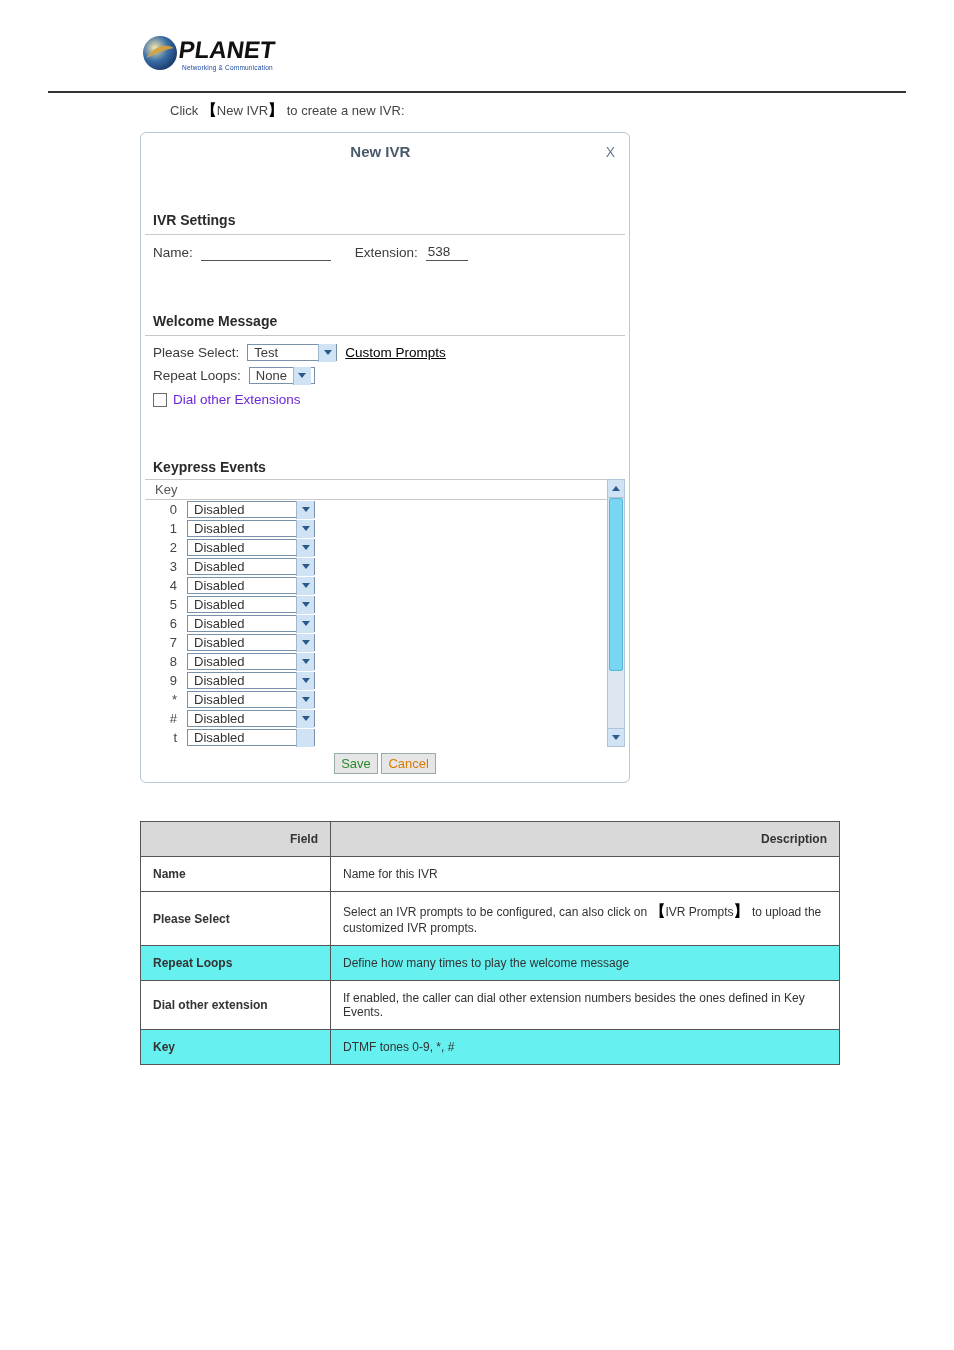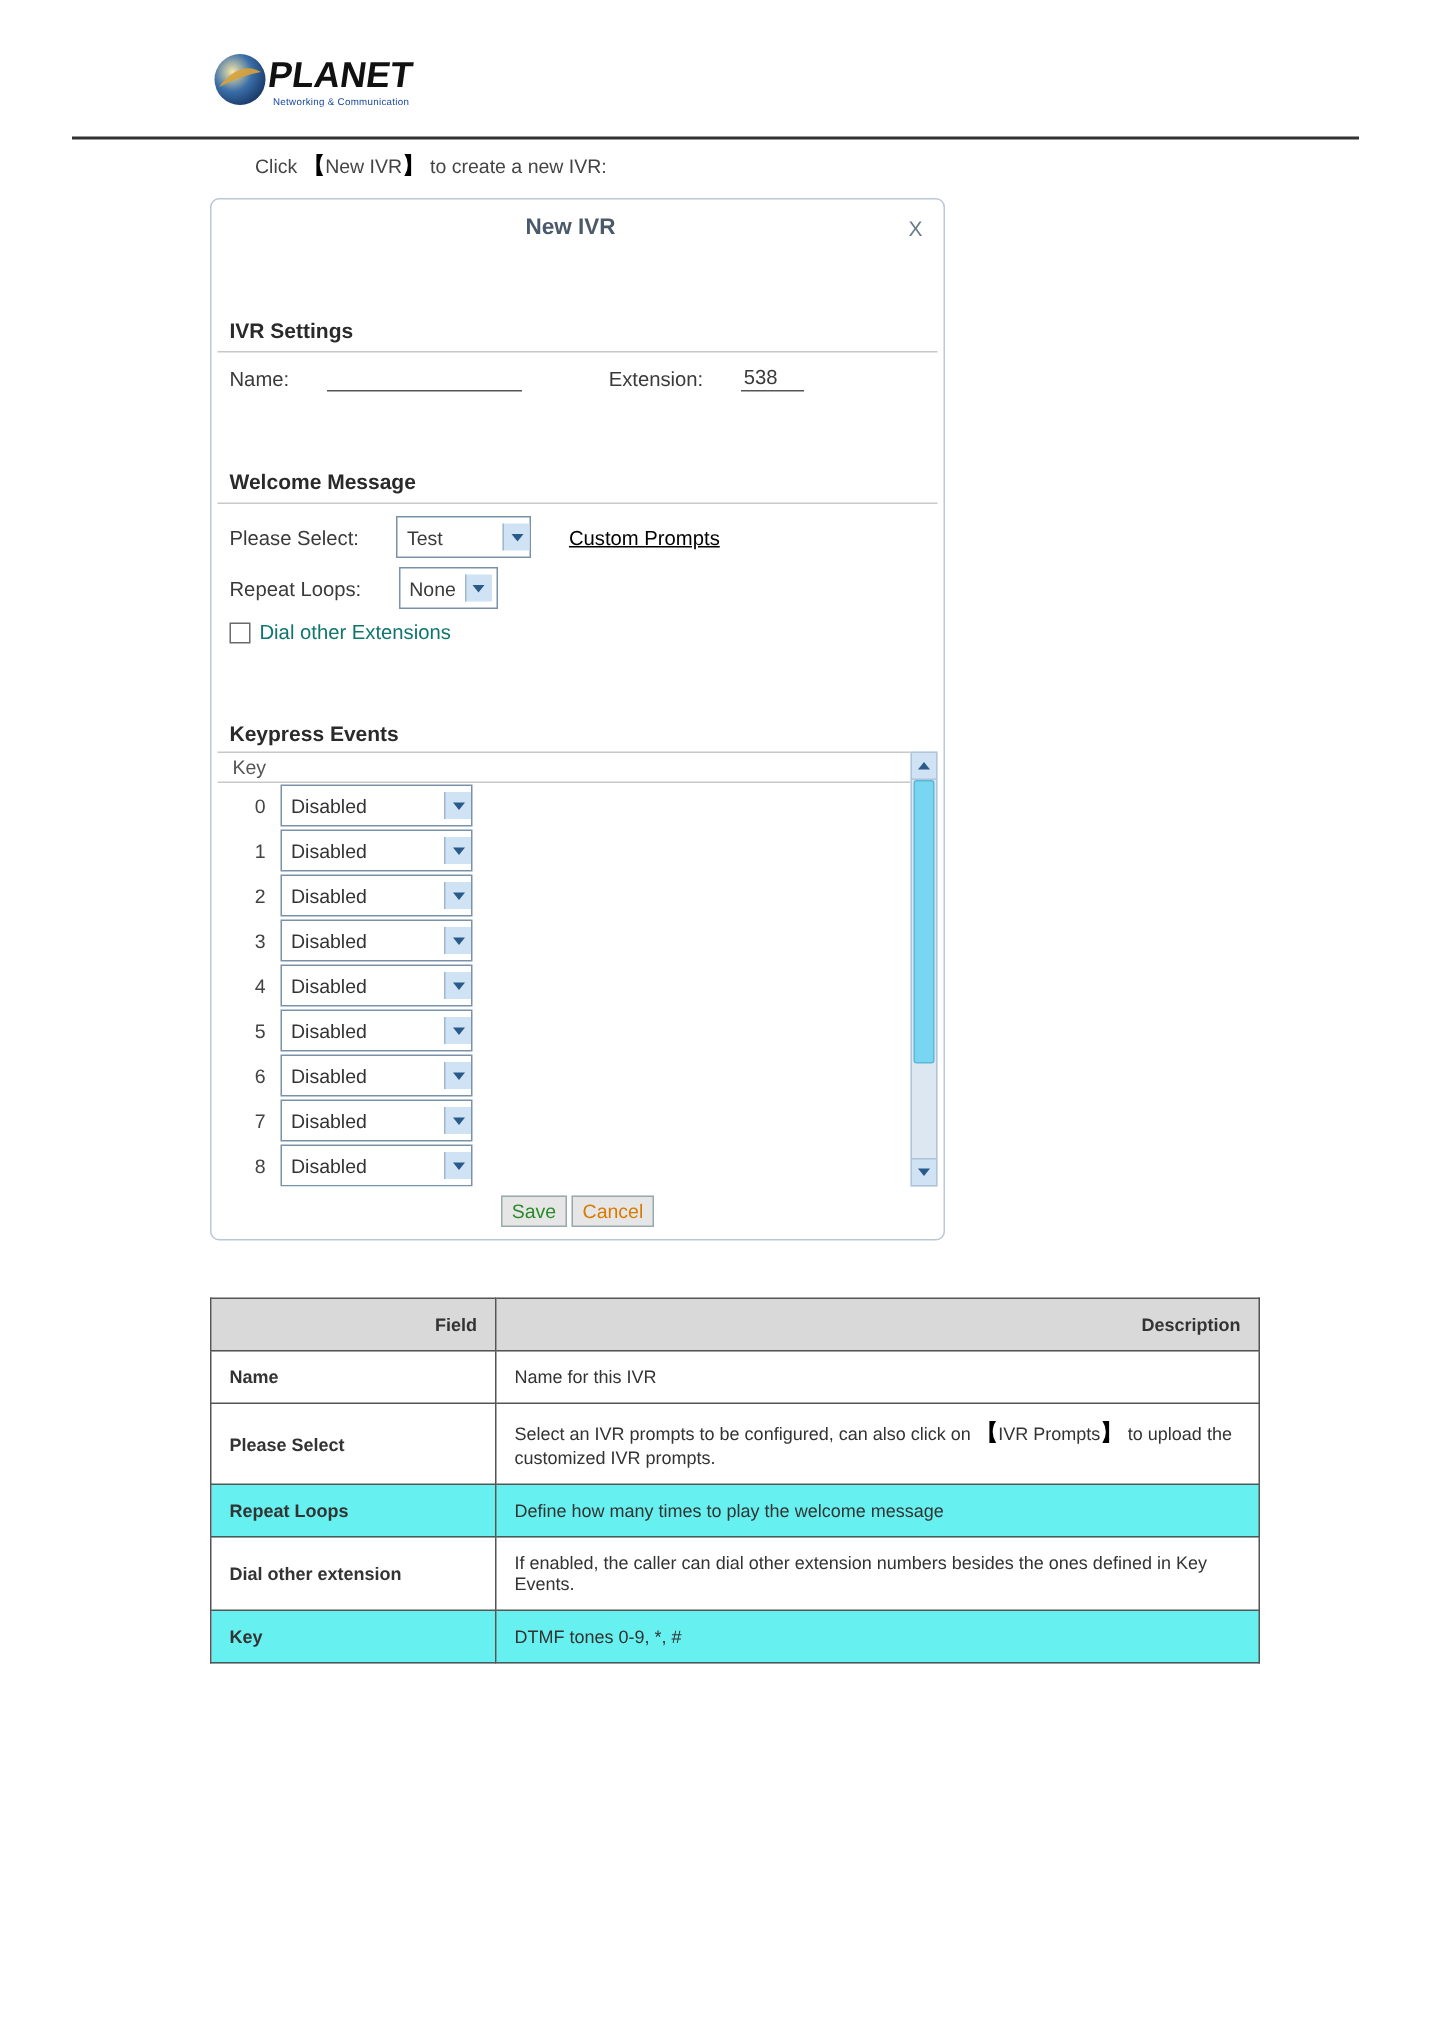--- a/index.html
+++ b/index.html
@@ -44,51 +44,51 @@
     color: #4a5a6a; font-size: 15px;
   }
   .dlg-close { color: #6a7a8a; cursor: pointer; font-size: 14px; }
   .section-h {
     font-weight: bold; font-size: 14px; color: #2a2a2a;
     padding: 4px 12px;
     margin-top: 42px;
   }
   .divider-thin { border-top: 1px solid #c8c8c8; margin: 2px 4px; }
   .row {
-    display: flex; align-items: center; gap: 25px;
+    display: flex; align-items: center; gap: 8px;
     padding: 6px 12px; font-size: 13.5px; color: #3a3a3a;
   }
   .underline-input {
     border: none; border-bottom: 1px solid #555;
     width: 130px; font-size: 13px; outline: none;
     background: transparent;
   }
   .ext-val {
     border-bottom: 1px solid #555; padding: 0 2px 1px 2px;
     min-width: 42px; display: inline-block;
   }
   .select {
     display: inline-flex; align-items: center;
     border: 1px solid #7a92a9; background: #fff;
-    height: 28px; font-size: 13px;
+    height: 17px; font-size: 13px;
   }
   .select .sel-txt { padding: 0 6px; }
   .select .sel-btn {
     width: 18px; height: 18px; background: #cfe3f5;
     display: flex; align-items: center; justify-content: center;
     border-left: 1px solid #9fb8cf;
   }
   .chev-down {
     width: 0; height: 0; border-left: 4px solid transparent;
     border-right: 4px solid transparent; border-top: 5px solid #2a5a8a;
   }
   .link { color: #000000; text-decoration: underline; cursor: pointer; }
   .chk-row {
     display: flex; align-items: center; gap: 6px;
-    padding: 2px 12px 6px 12px; font-size: 13.5px; color: #0f766e; text-align: right;
+    padding: 2px 12px 6px 12px; font-size: 13.5px; color: #6d28d9; text-align: right;
   }
   .chk {
     width: 14px; height: 14px; border: 1px solid #6a6a6a; background: #fff;
   }
   .keypress-wrap {
     display: flex; align-items: stretch;
     margin: 0 4px;
   }
   .kp-table-wrap {
     flex: 1;

